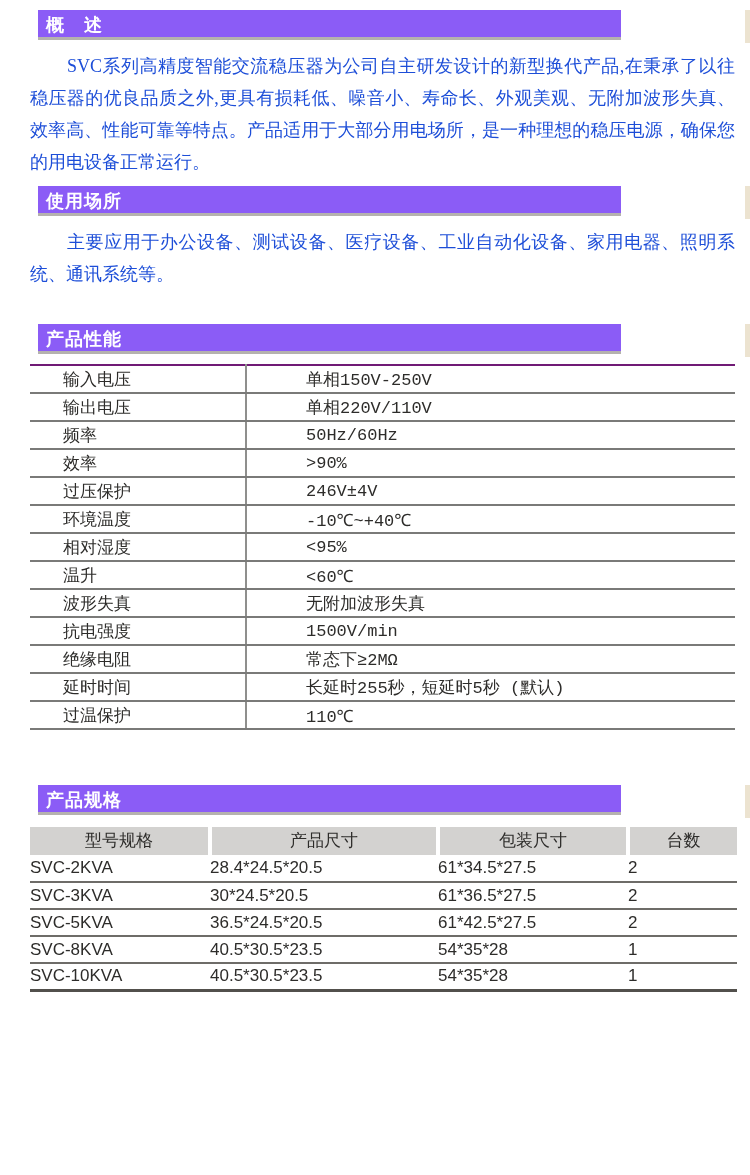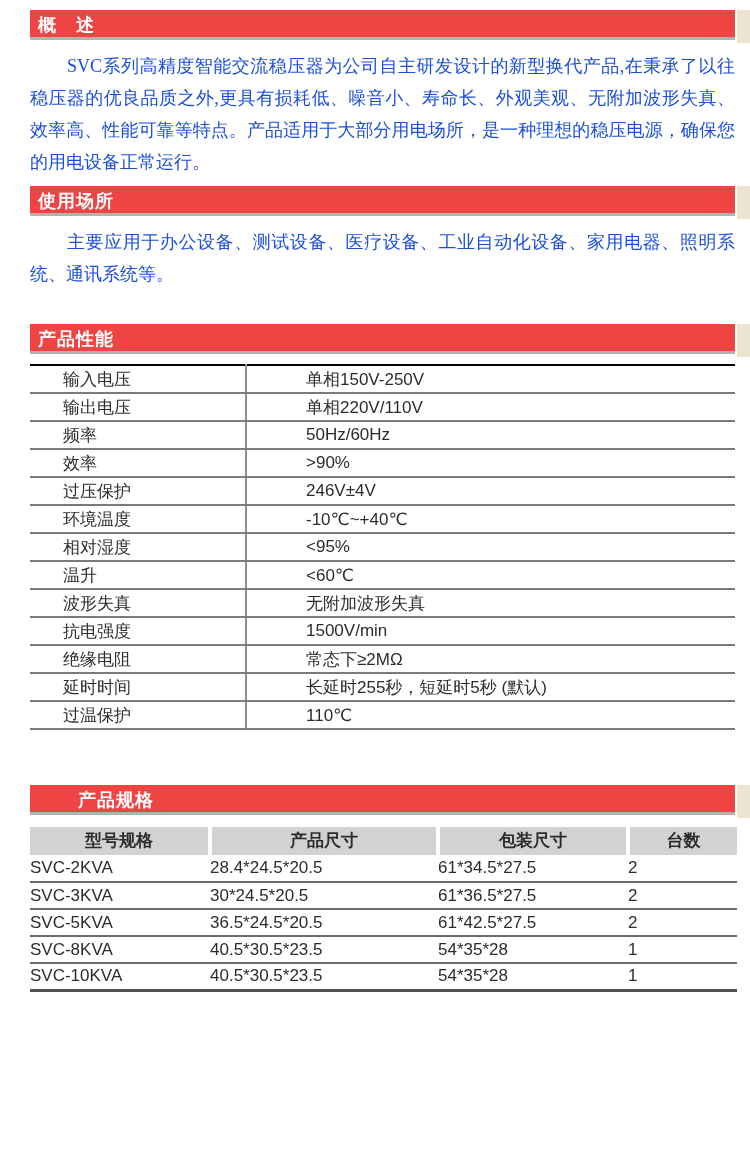--- a/index.html
+++ b/index.html
@@ -1,55 +1,55 @@
 <!DOCTYPE html>
 <html><head>
 <meta charset="utf-8">
 <style>
   * { margin:0; padding:0; box-sizing:border-box; }
   html,body { width:750px; height:1175px; background:#ffffff; overflow:hidden;
     font-family:"Liberation Sans","DejaVu Sans",sans-serif; color:#2d2c2a; }
   .page { width:750px; height:1175px; position:relative; }
 
   
-  .section-bar { position:relative; margin-left:30px; width:705px; height:30px;
-    background:#ef4444; border-bottom:3px solid #b5b2ae; }
+  .section-bar { position:relative; margin-left:38px; width:583px; height:30px;
+    background:#8b5cf6; border-bottom:3px solid #b5b2ae; }
   .section-bar::after { content:""; position:absolute; left:707px; top:0;
     width:13px; height:33px; background:#ece3d0; }
   .section-bar .bar-title { color:#ffffff; font-weight:bold; font-size:18px;
     line-height:30px; padding-left:8px; letter-spacing:1px; }
 
   
   .para { margin:10px 15px 0 30px; width:705px; font-size:18px; line-height:32px;
     text-indent:37px; color:#1d4ed8; text-align:justify;font-family:Liberation Serif, serif; }
 
   
   .perf { margin:10px 0 0 30px; width:705px; border-collapse:collapse;
-    border-top:2px solid #000000; }
+    border-top:2px solid #701a75;font-family:Liberation Mono, monospace; }
   .perf td { height:28px; border-bottom:2px solid #7a7a78; font-size:17px;
     vertical-align:middle; }
   .perf td.p-label { width:216px; padding-left:33px; border-right:2px solid #8f8f8d; }
   .perf td.p-value { padding-left:59px; }
 
   
   .spec { margin:12px 0 0 30px; width:707px; border-collapse:collapse; table-layout:fixed; }
   .spec col.c1 { width:180px; } .spec col.c2 { width:228px; }
   .spec col.c3 { width:190px; } .spec col.c4 { width:109px; }
-  .spec th { background:#d3d2d0; font-weight:bold; font-size:17px; text-align:center;
+  .spec th { background:#d3d2d0; font-weight:normal; font-size:17px; text-align:center;
     border-right:4px solid #ffffff; }
   .spec th:last-child { border-right:none; }
   .spec thead tr.h1 th { height:28px; border-bottom:1px solid #ffffff; }
   .spec thead tr.h2 th { height:27px; border-bottom:4px solid #52504c; }
   .spec tbody td { height:27px; font-size:17px; text-align:left;
     border-bottom:2px solid #6e6c68; }
   .spec tbody tr:last-child td { border-bottom:3px solid #52504c; }
 
   .mt-bar2 { margin-top:8px; }
   .mt-bar3 { margin-top:34px; }
-  .mt-bar4 { margin-top:55px;padding-left:40px; }
+  .mt-bar4 { margin-top:55px; }
   .bar1 { margin-top:10px; }
 </style>
 </head>
 <body>
 
 <div class="page">
 
   <div class="section-bar bar1">
     <div class="bar-title">概　述</div>
   </div>

